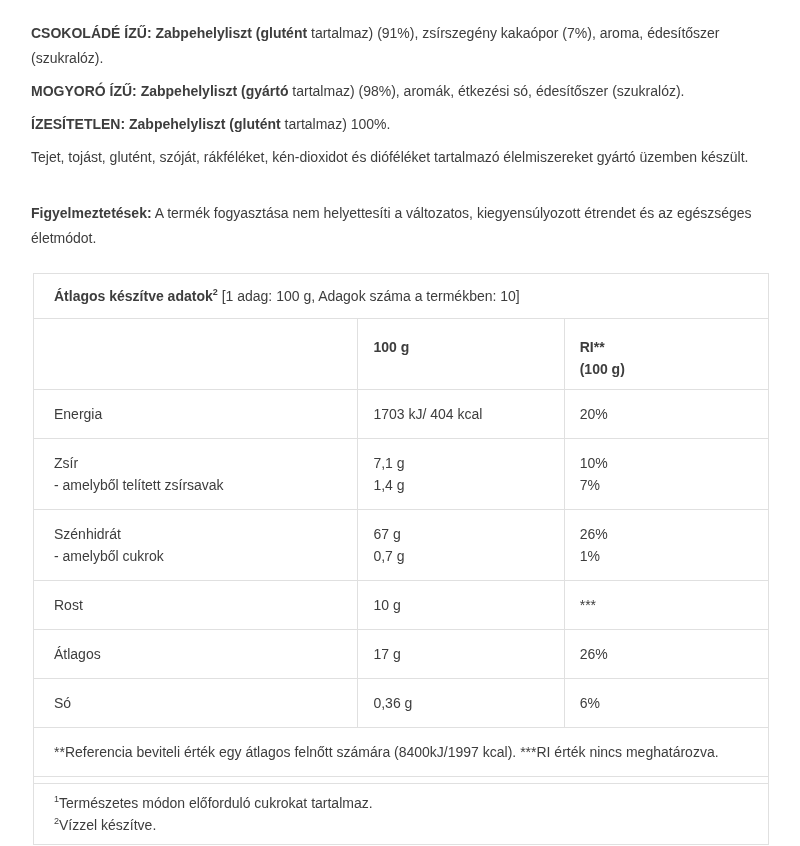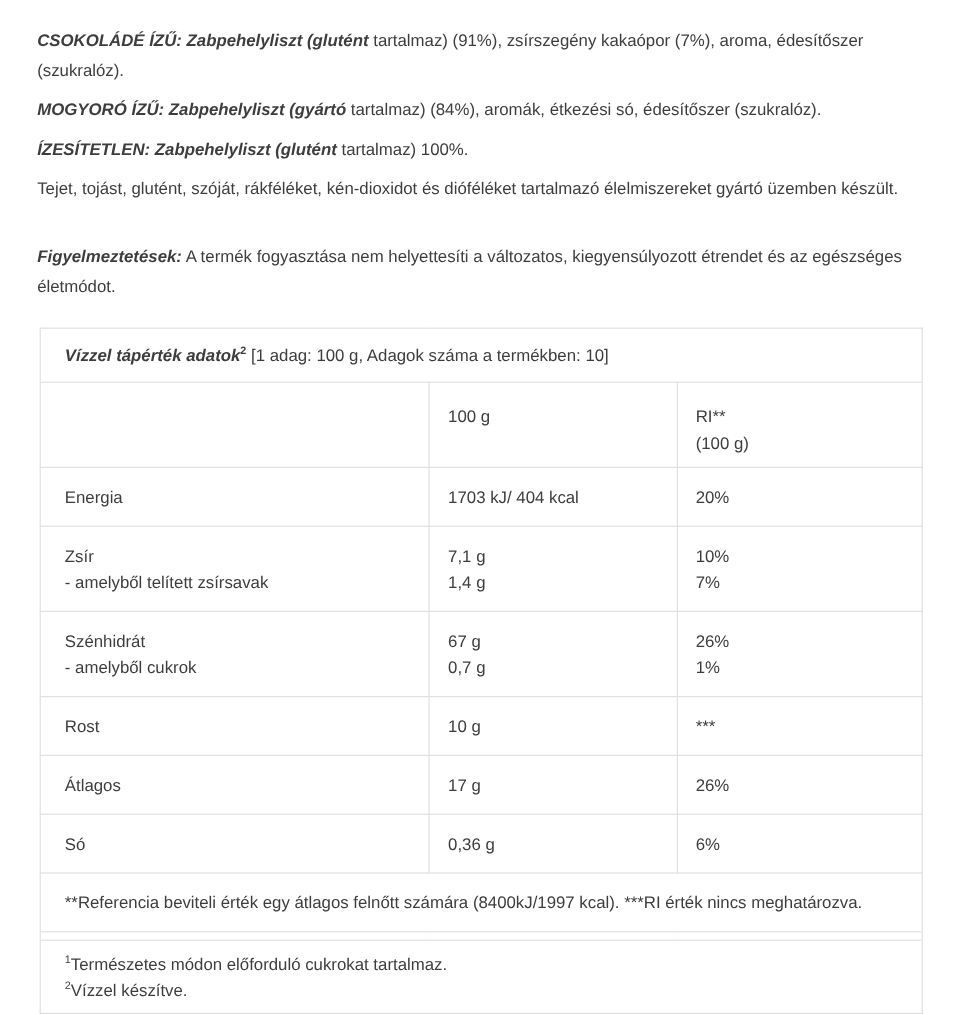--- a/index.html
+++ b/index.html
@@ -21,21 +21,21 @@
   .page{
     padding:21px 30px 28px 31px;
     width:800px;
   }
   .intro p{
     margin:0 0 8px 0;
     line-height:25px;
     max-width:740px;
   }
   .intro p.warnings{margin-bottom:0;margin-top:31px;}
-  b,.b{font-weight:bold;font-style:italic;}
+  b,.b{font-weight:bold;}
   
   table.nutri{
     border-collapse:collapse;
     border:1px solid var(--border);
     table-layout:fixed;
     width:736px;
     margin-top:22px;
     margin-left:2px;
   }
   table.nutri td{
@@ -45,21 +45,21 @@
     color:var(--text);
   }
   td.grid{border:1px solid var(--border);}
   .c1{padding:13px 15px 13px 20px;}
   .c2,.c3{padding:13px 15px;}
   .t-title td{
     border-bottom:1px solid var(--border);
     padding:11px 20px;
   }
   .t-colhead td{
-    font-weight:normal;
+    font-weight:bold;
     padding-top:17px;
     padding-bottom:9px;
   }
   .t-ref td{
     border-bottom:1px solid var(--border);
     padding:13px 20px;
   }
   .t-spacer td{height:7px;padding:0;}
   .t-foot td{
     border-top:1px solid var(--border);
@@ -73,35 +73,35 @@
   }
   .t-title sup{font-weight:bold;}
 </style>
 </head>
 <body>
 
 <div class="page">
 
   <div class="intro">
     <p><b>CSOKOLÁDÉ ÍZŰ: Zabpehelyliszt (glutént</b><span> tartalmaz) (91%), zsírszegény kakaópor (7%), aroma, édesítőszer (szukralóz).</span></p>
-    <p><b>MOGYORÓ ÍZŰ: Zabpehelyliszt (gyártó</b><span> tartalmaz) (84%), aromák, étkezési só, édesítőszer (szukralóz).</span></p>
+    <p><b>MOGYORÓ ÍZŰ: Zabpehelyliszt (gyártó</b><span> tartalmaz) (98%), aromák, étkezési só, édesítőszer (szukralóz).</span></p>
     <p><b>ÍZESÍTETLEN: Zabpehelyliszt (glutént</b><span> tartalmaz) 100%.</span></p>
     <p><span>Tejet, tojást, glutént, szóját, rákféléket, kén-dioxidot és dióféléket tartalmazó élelmiszereket gyártó üzemben készült.</span></p>
     <p class="warnings"><b>Figyelmeztetések:</b><span> A termék fogyasztása nem helyettesíti a változatos, kiegyensúlyozott étrendet és az egészséges életmódot.</span></p>
   </div>
 
   <table class="nutri">
     <colgroup>
       <col style="width:324px">
       <col style="width:206px">
       <col style="width:204px">
     </colgroup>
     <tbody>
       <tr class="t-title">
-        <td colspan="3"><b>Vízzel tápérték adatok</b><sup>2</sup><span> [1 adag: 100 g, Adagok száma a termékben: 10]</span></td>
+        <td colspan="3"><b>Átlagos készítve adatok</b><sup>2</sup><span> [1 adag: 100 g, Adagok száma a termékben: 10]</span></td>
       </tr>
       <tr class="t-colhead">
         <td class="grid c1"></td>
         <td class="grid c2">
             <div class="line">100 g</div>
           </td>
         <td class="grid c3">
             <div class="line">RI**</div>
             <div class="line">(100 g)</div>
           </td>

